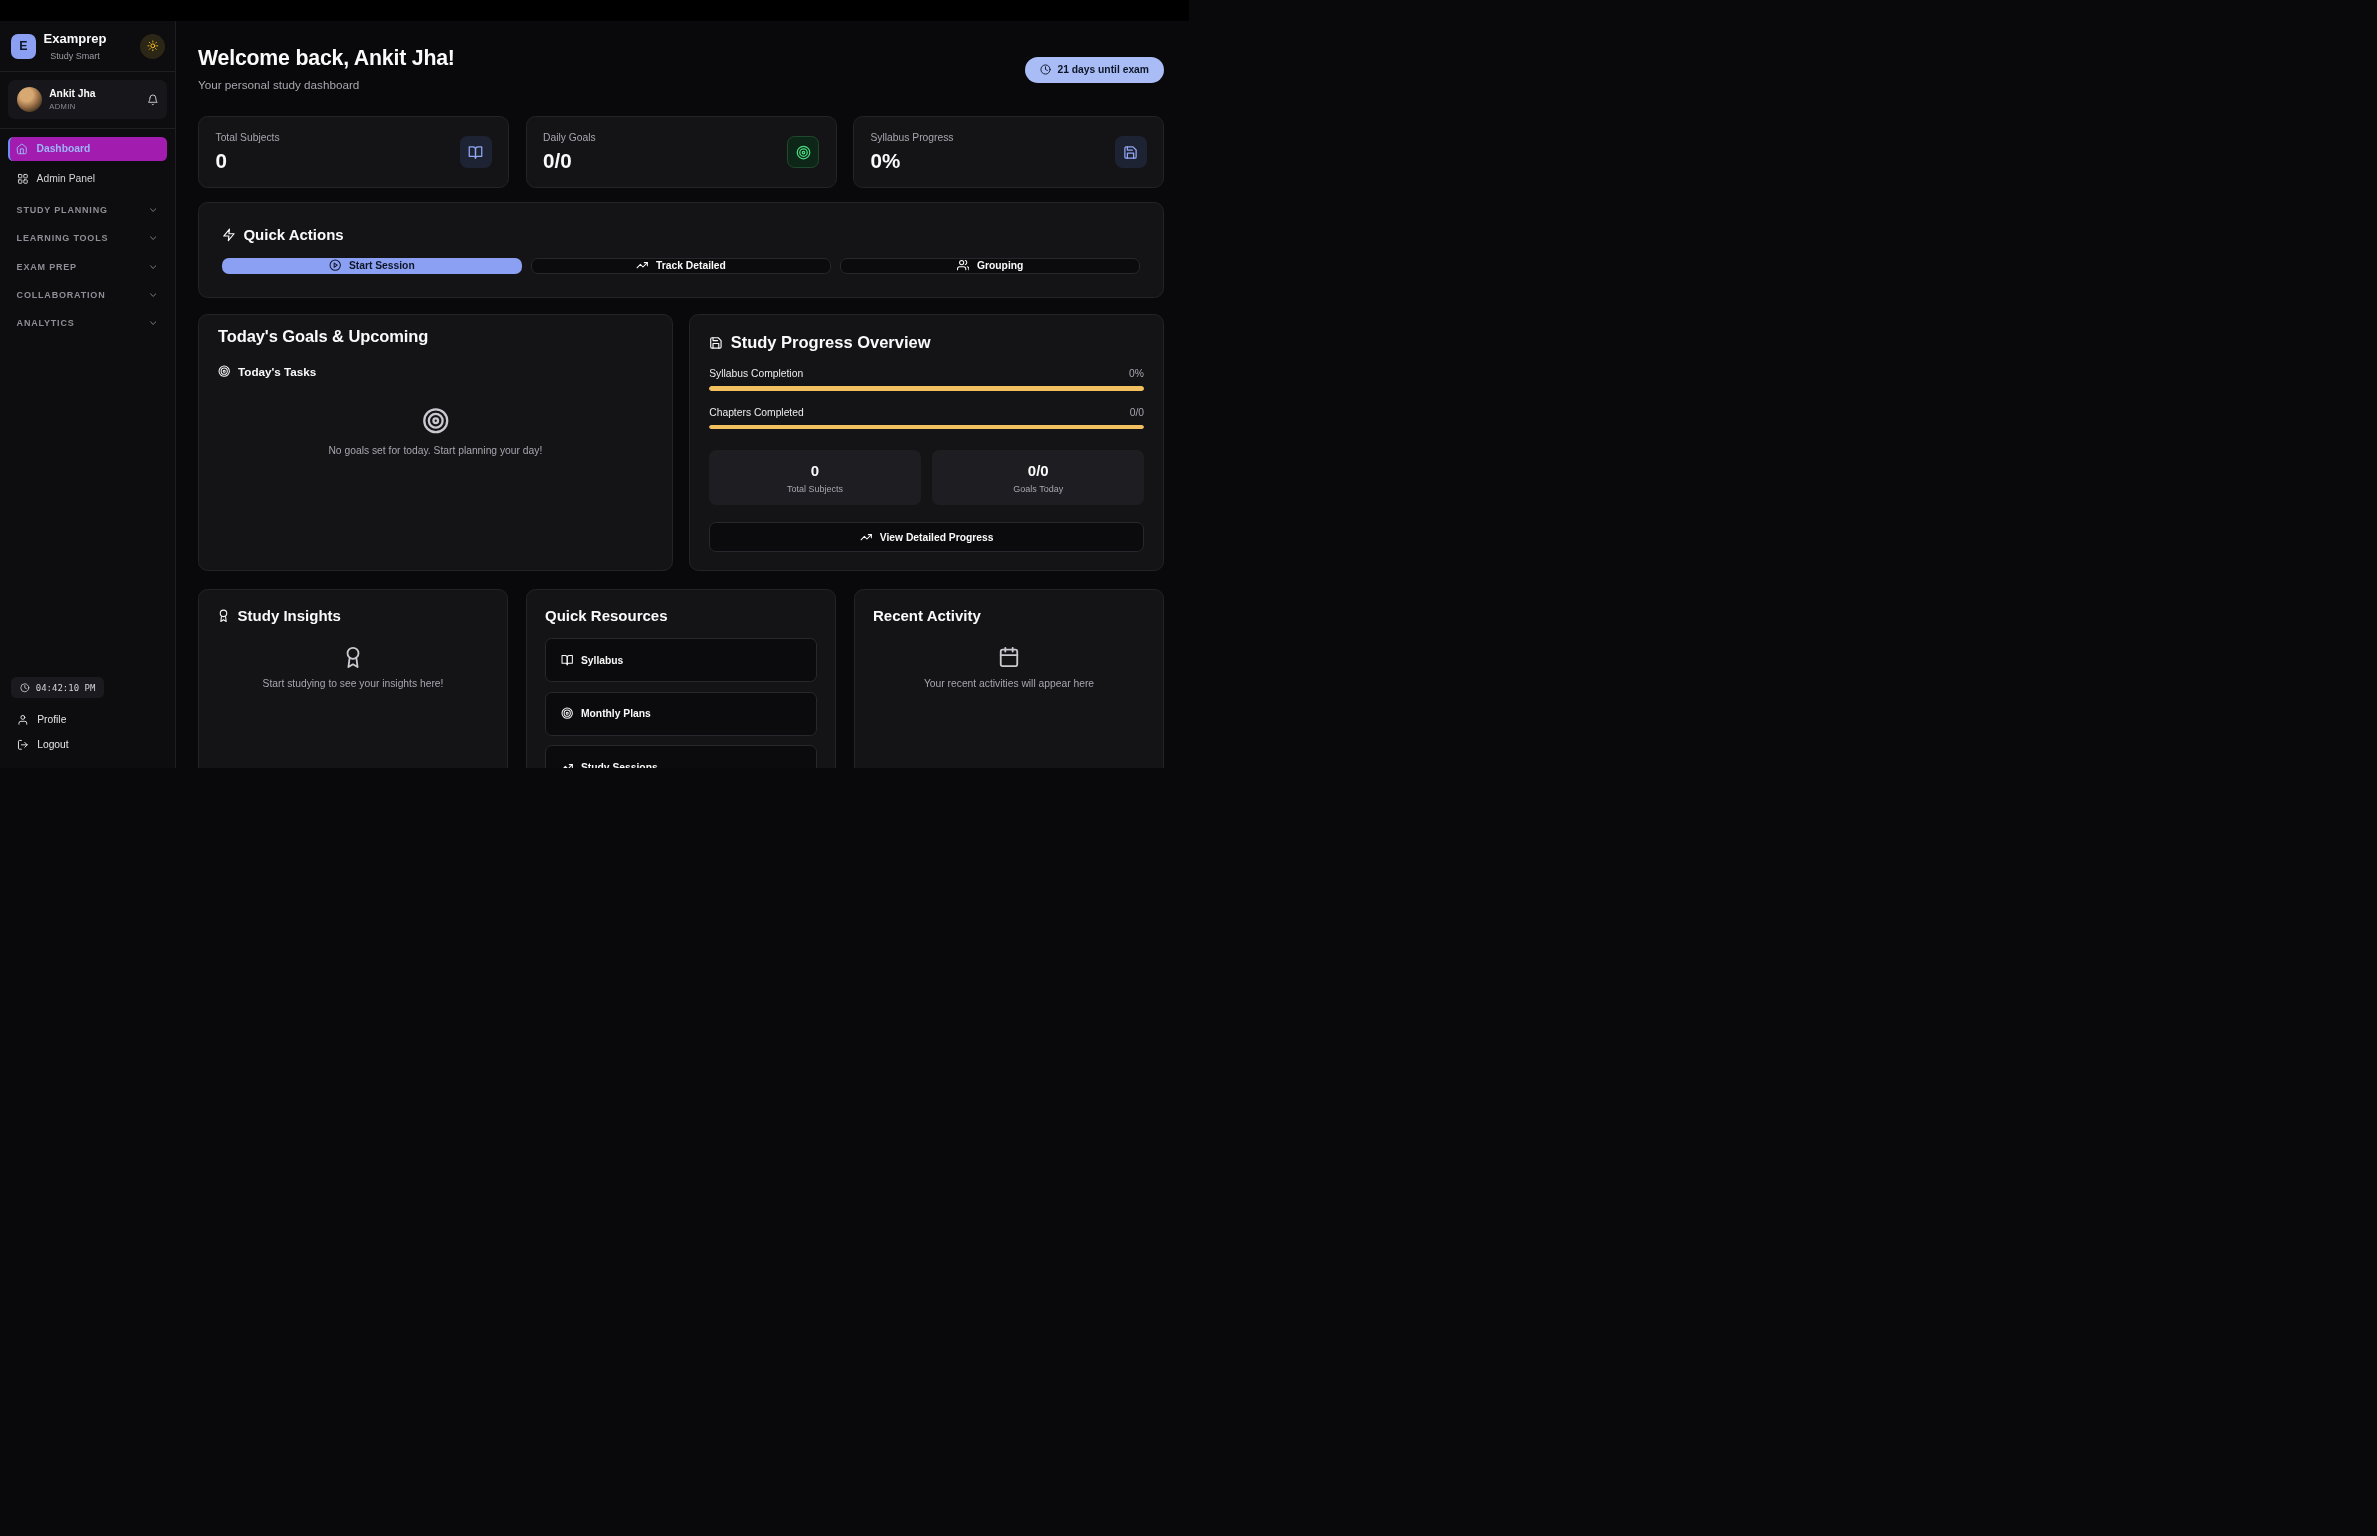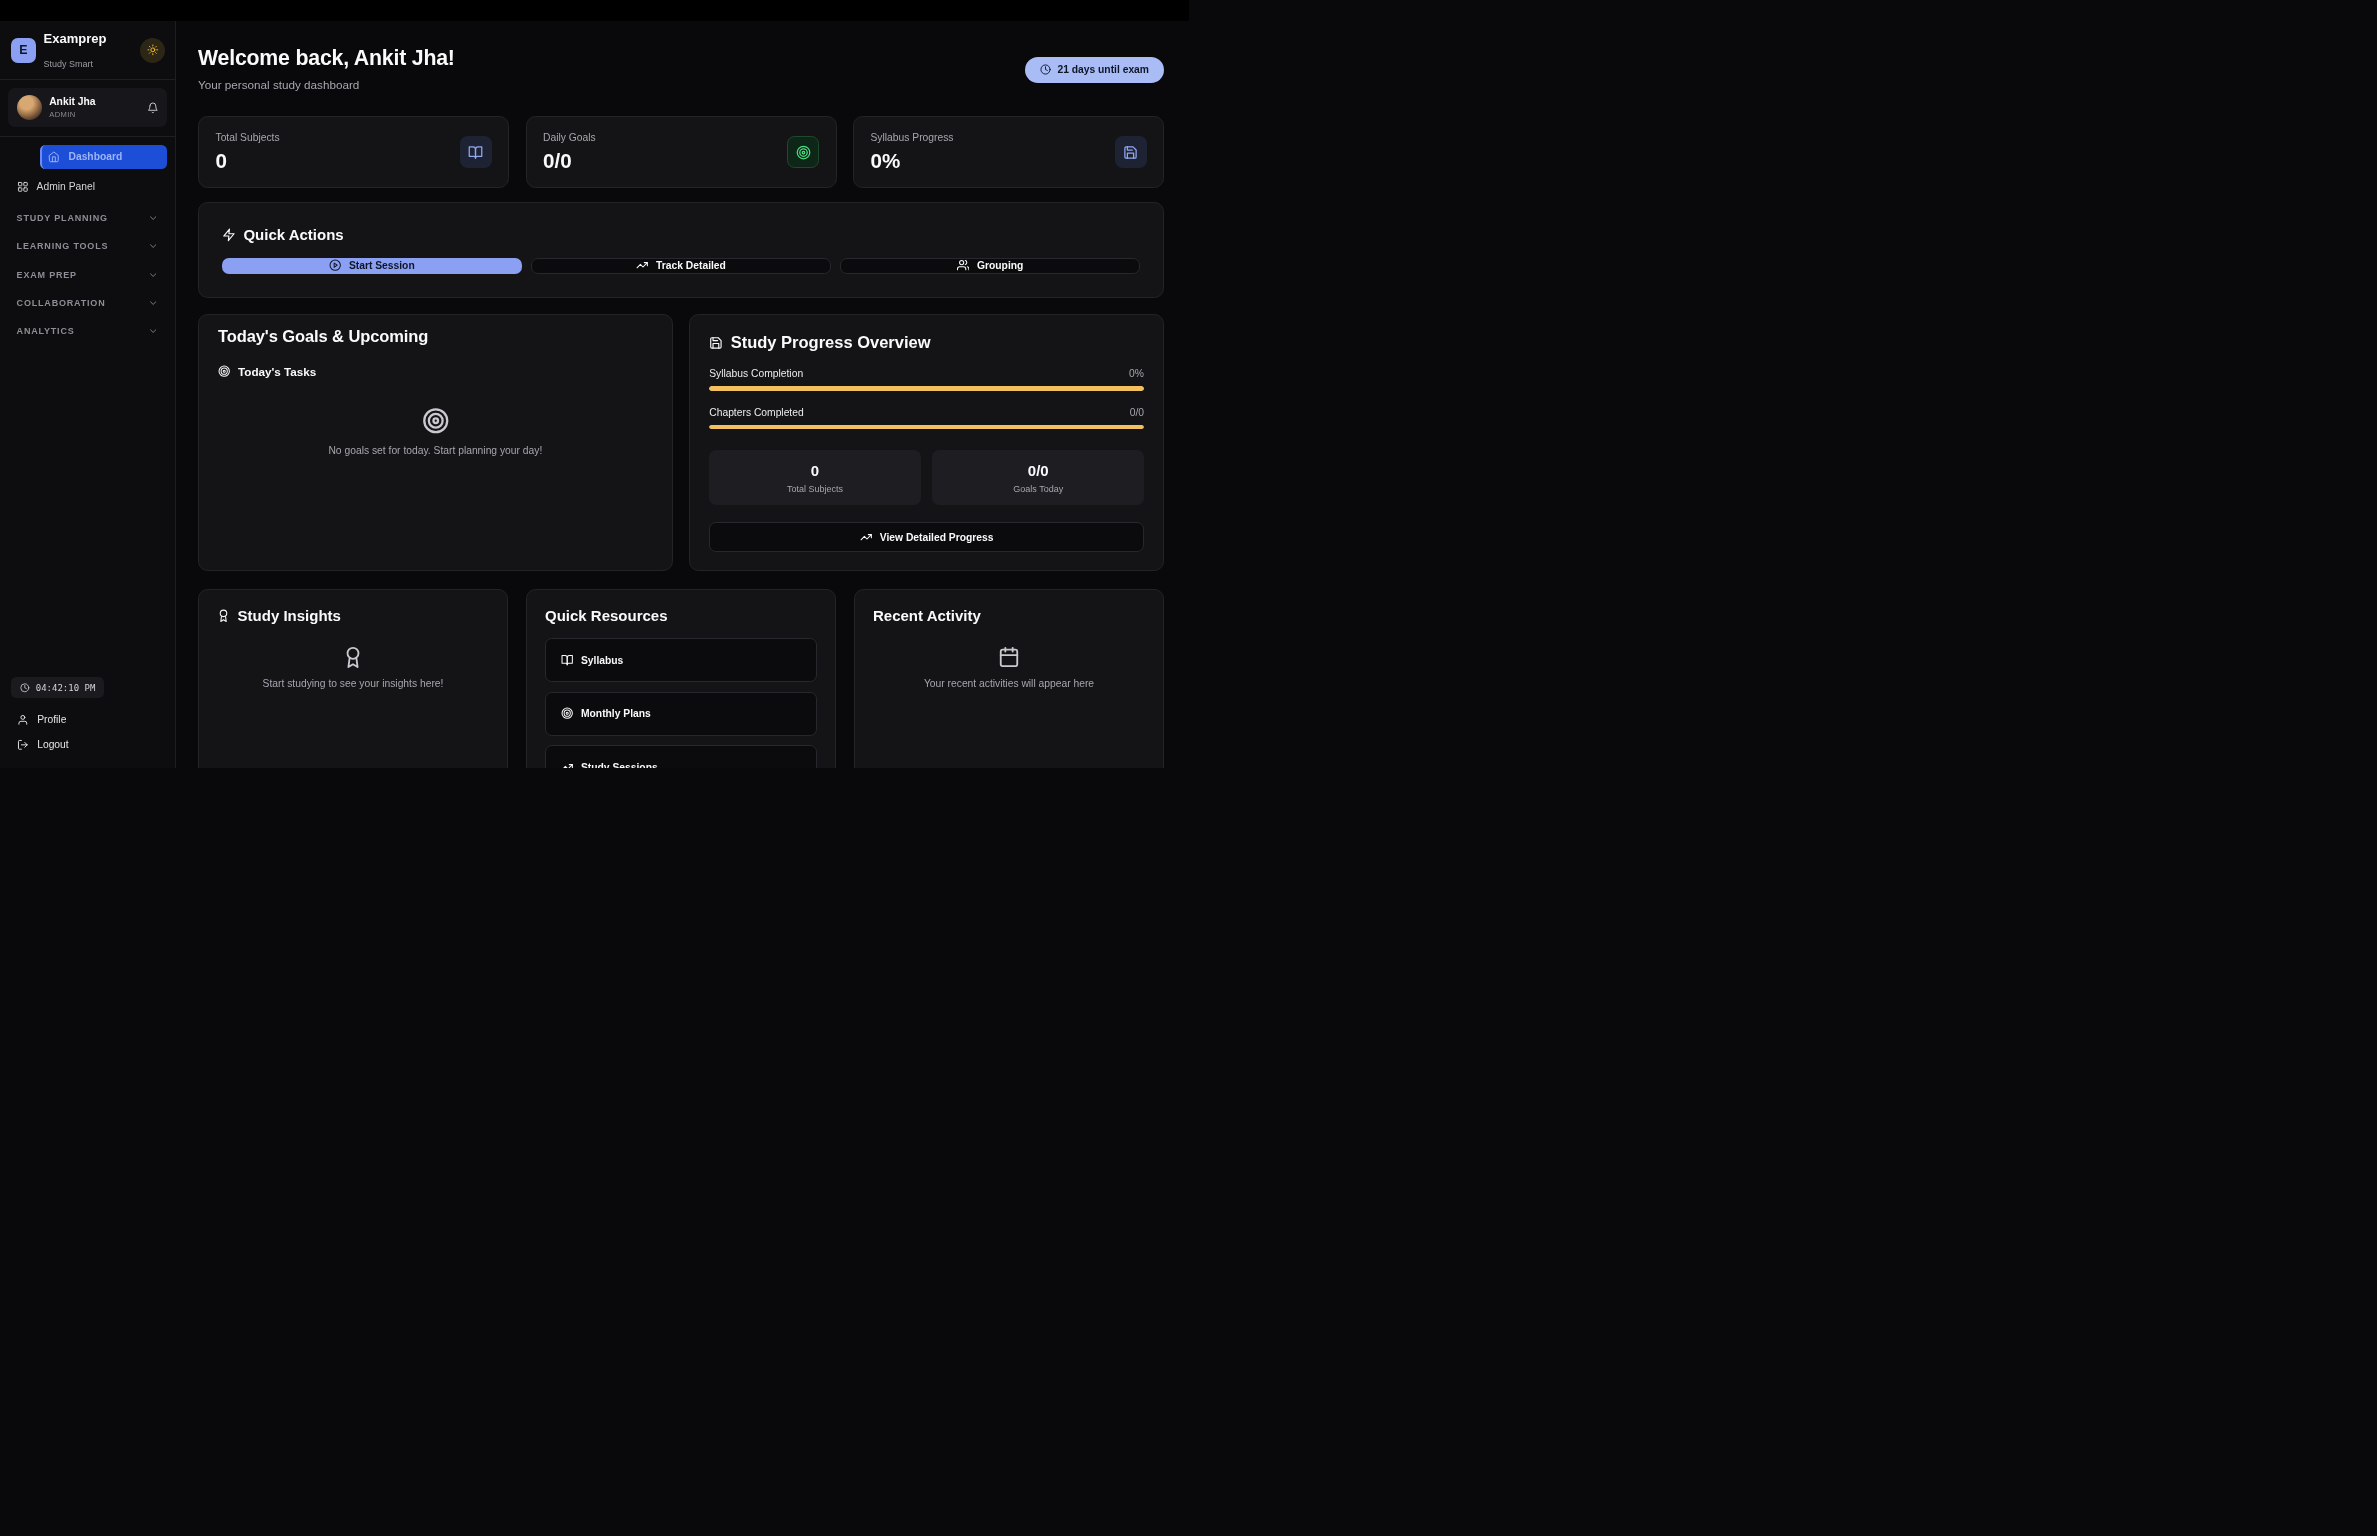--- a/index.html
+++ b/index.html
@@ -25,21 +25,21 @@
     padding: 11px 9.6px 10.3px 11px;
     border-bottom: 0.7px solid #1f1f23;
   }
   .logo-badge {
     width: 25px; height: 25px; border-radius: 6.9px;
     background: #8ba0f2; color: #0e1526;
     font-size: 12.4px; font-weight: 700;
     display: flex; align-items: center; justify-content: center;
   }
   .logo-title { font-size: 13px; font-weight: 700; line-height: 1.1; }
-  .logo-sub { font-size: 9px; color: #9b9ba3; margin-top: 13px; }
+  .logo-sub { font-size: 9px; color: #9b9ba3; margin-top: 5px; text-align: center; }
   .theme-toggle {
     margin-left: auto; width: 25px; height: 25px; border-radius: 50%;
     background: #2c2617; color: #fbbf24; border: none; cursor: pointer;
     display: flex; align-items: center; justify-content: center;
   }
   .sb-user-wrap { padding: 8.3px; border-bottom: 0.7px solid #1f1f23; }
   .user-card {
     background: #17171b; border-radius: 6.9px;
     padding: 6.9px 8.3px;
     display: flex; align-items: center; gap: 7.6px; cursor: pointer;
@@ -53,22 +53,22 @@
   .user-role { font-size: 7.6px; color: #8b8b93; letter-spacing: 0.05em; margin-top: 2.1px; }
   .bell-btn { margin-left: auto; color: #c8c8cf; background: none; border: none; cursor: pointer; display: flex; }
 
   .sb-nav { padding: 8.3px 8.3px 0; }
   .nav-item {
     display: flex; align-items: center; gap: 8.3px;
     padding: 6.2px 8.3px; margin-bottom: 5.5px;
     border-radius: 5.5px; font-size: 10.3px; color: #d4d4d8; cursor: pointer;
   }
   .nav-item.active {
-    background: #1d4ed8; color: #9db4f7; font-weight: 600;
-    border-left: 2.1px solid #6f8cf5; padding-left: 6.2px; margin-left: 32px;
+    background: #a21caf; color: #9db4f7; font-weight: 600;
+    border-left: 2.1px solid #6f8cf5; padding-left: 6.2px;
   }
   .nav-section {
     display: flex; align-items: center; justify-content: space-between;
     padding: 9px 8.3px; cursor: pointer;
     font-size: 9px; font-weight: 700; letter-spacing: 0.09em; color: #8e8e96;
   }
   .nav-section .chev { color: #8e8e96; display: flex; }
 
   .sb-footer { margin-top: auto; padding: 11px; display: flex; flex-direction: column; }
   .clock-pill {

